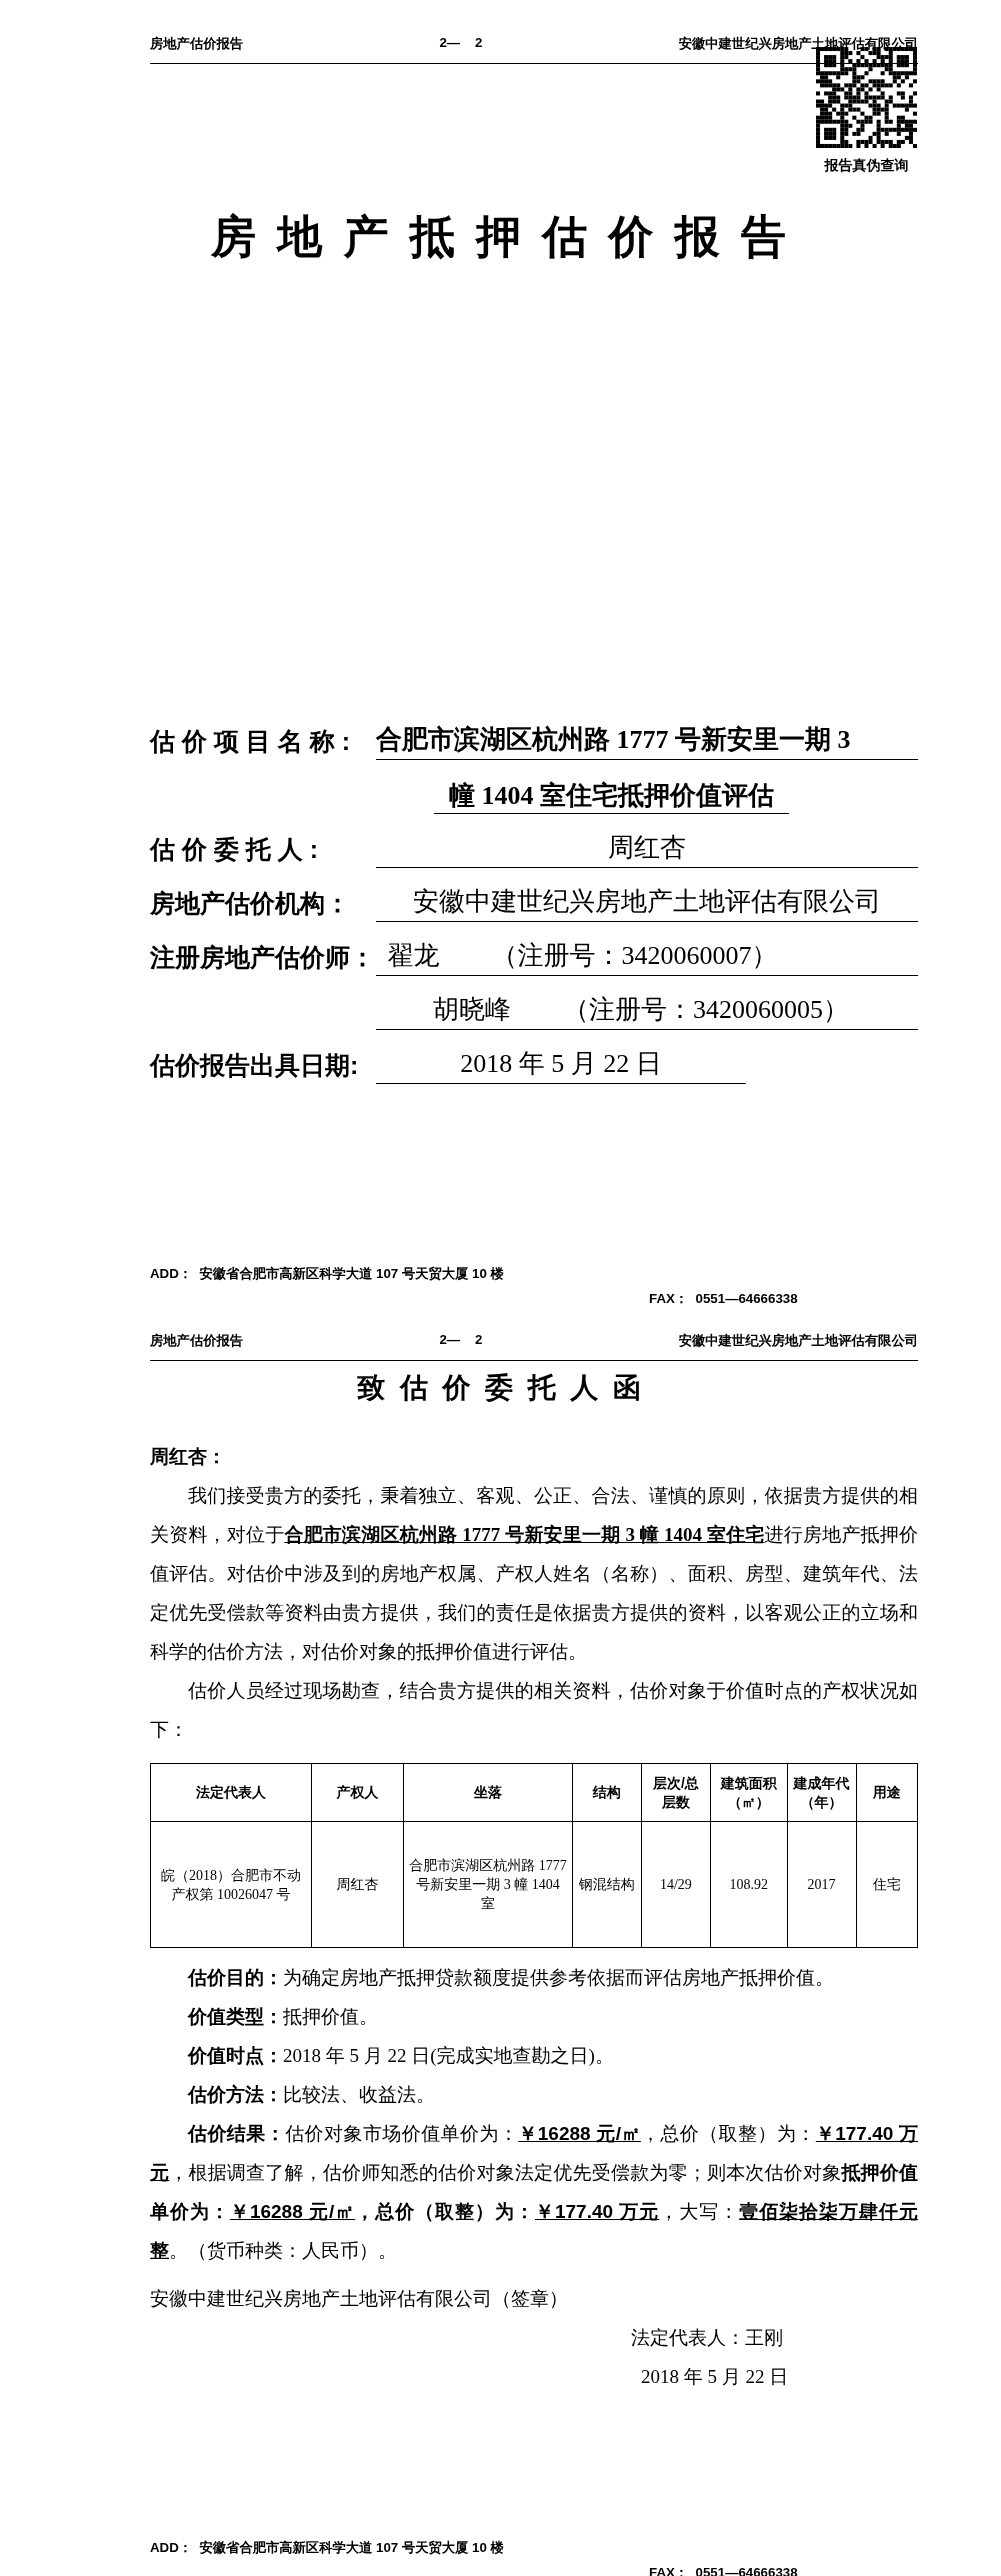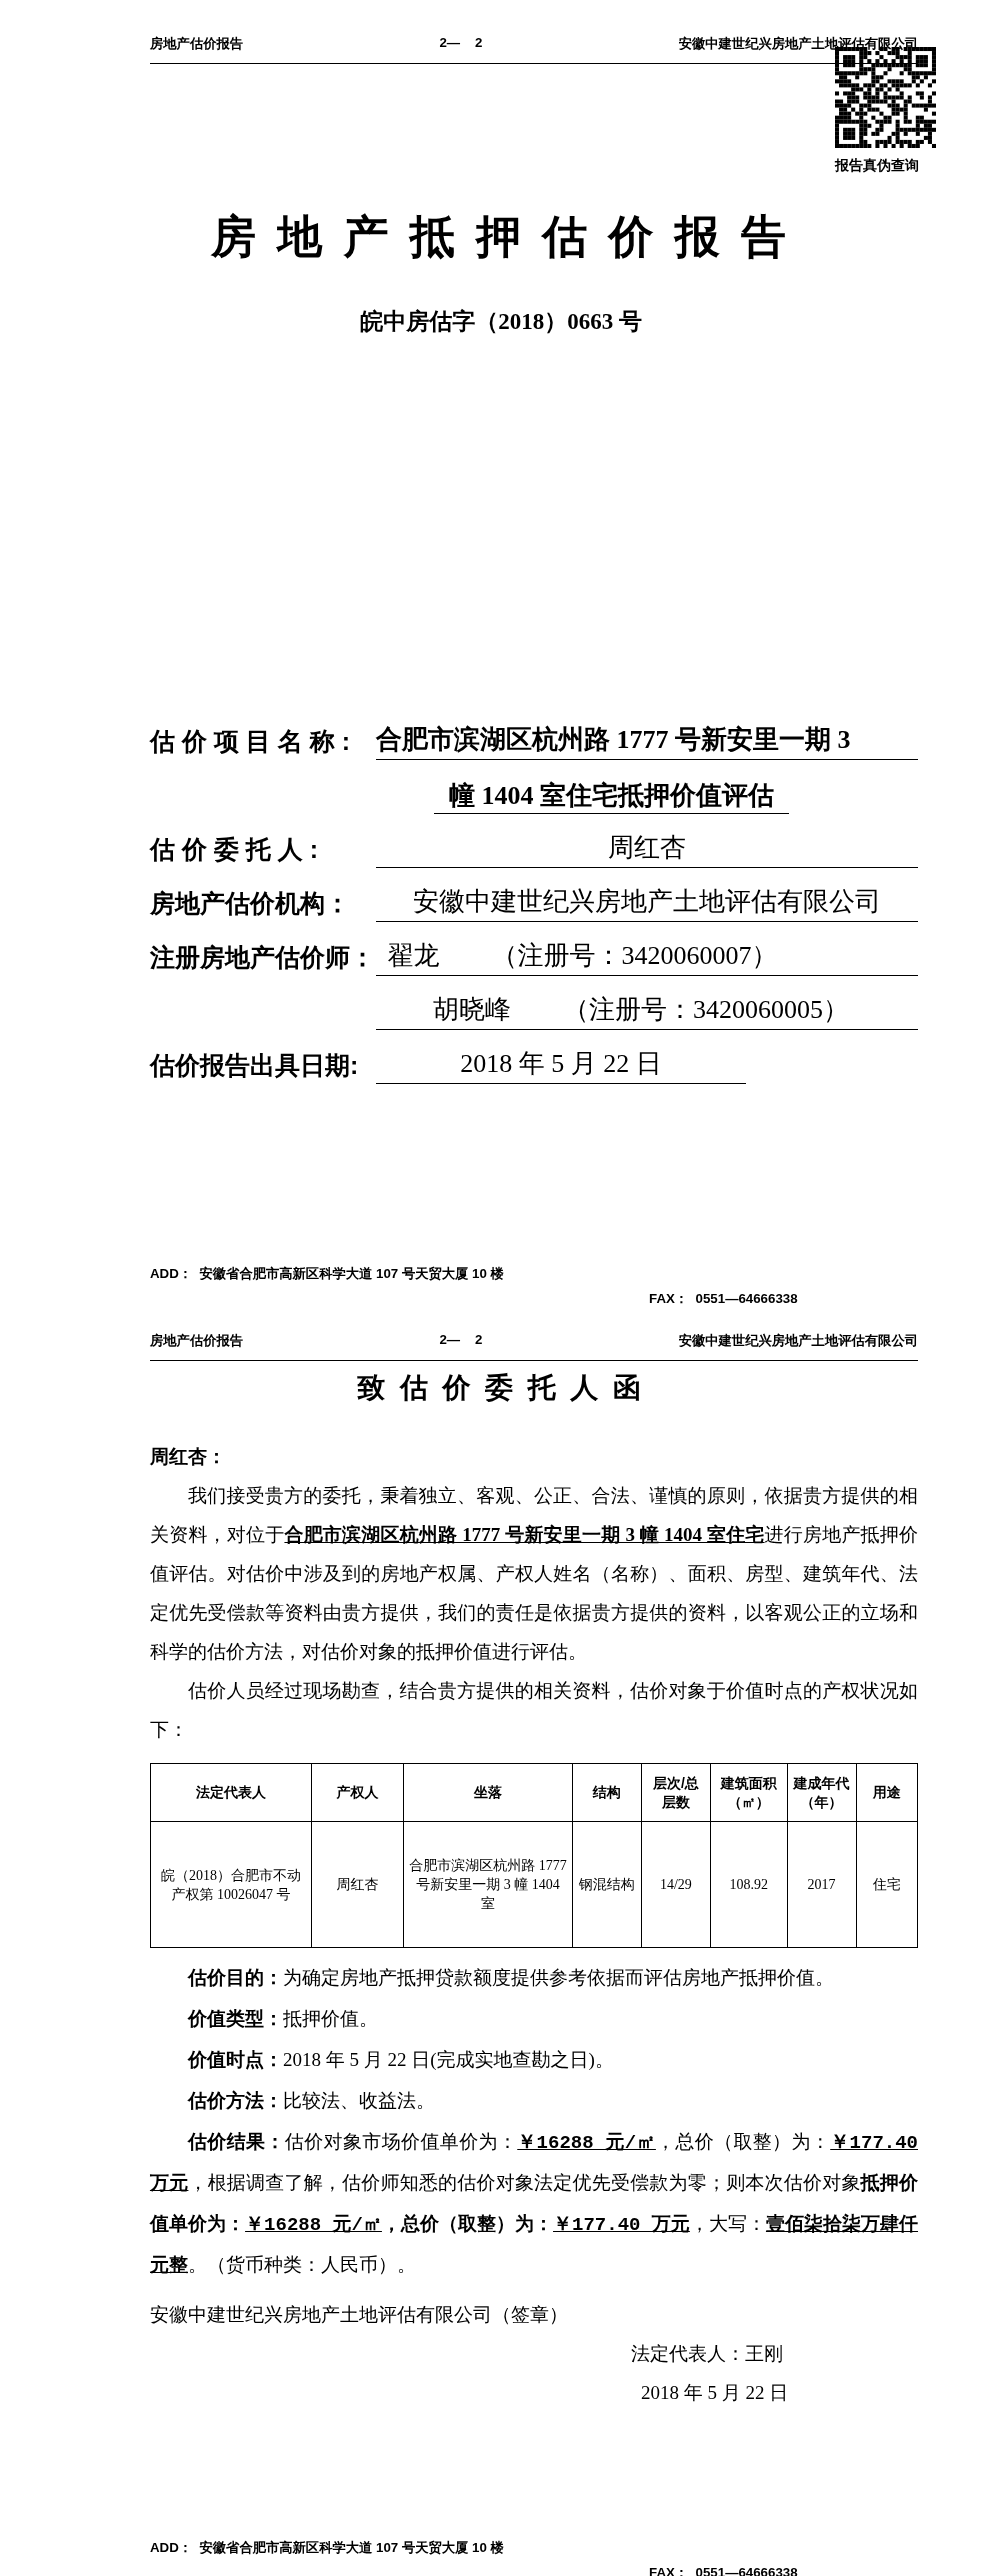--- a/index.html
+++ b/index.html
@@ -16,21 +16,21 @@
   .pg-header {
     position:absolute; left:150px; width:768px; top:35px;
     display:flex; justify-content:space-between; 
     font-family:"Liberation Sans","DejaVu Sans",sans-serif; font-weight:bold; font-size:13.3px;
     border-bottom:1.3px solid #000; padding-bottom:10px;
   }
   #page2 .pg-header { top:19px; }
   .pg-header .ctr { white-space:pre; }
 
   
-  .qr-wrap { position:absolute; left:835px; top:47px; width:101px; }
+  .qr-wrap { position:absolute; left:816px; top:47px; width:101px; text-align:center; }
   .qr-wrap svg { display:block; }
   .qr-caption { margin-top:8.8px; font-family:"Liberation Sans","DejaVu Sans",sans-serif; font-weight:bold; font-size:14px; white-space:nowrap; }
 
   
   .cover-title { position:absolute; top:207px; left:0; width:100%; text-align:center;
     font-size:45px; font-weight:bold; letter-spacing:5px; }
   .report-no { position:absolute; top:306px; left:0; width:100%; text-align:center;
     font-size:23px; font-weight:bold; }
 
   .fields { position:absolute; left:150px; top:706px; width:768px; }
@@ -56,21 +56,21 @@
   .pg-footer .fax { position:absolute; left:499px; top:0; }
 
   
   .letter-title { position:absolute; top:56px; left:0; width:100%; text-align:center;
     font-size:28px; font-weight:bold; letter-spacing:3.8px; }
   .content { position:absolute; left:150px; top:124px; width:768px;
     font-size:19px; line-height:39px; text-align:justify; }
   .salutation { font-family:"Liberation Sans","DejaVu Sans",sans-serif; font-weight:bold; }
   p.ind { text-indent:2em; }
   .em-addr { font-weight:bold; text-decoration:underline; }
-  .lbl, .b { font-weight:bold; font-family:Liberation Mono, monospace; }
+  .lbl, .b { font-weight:bold; font-family:Liberation Sans, sans-serif; }
   .u { text-decoration:underline; }
 
   table.prop { width:100%; border-collapse:collapse; table-layout:fixed;
     margin:14px 0 10px; font-size:14px; line-height:19px; text-align:center;
     text-indent:0; }
   .prop th, .prop td { border:1.3px solid #000; padding:3.8px 5px; vertical-align:middle;
     overflow:hidden; word-break:break-all; }
   .prop th { font-family:"Liberation Sans","DejaVu Sans",sans-serif; font-weight:bold; height:58px; }
   .prop td { height:126px; font-family:"Liberation Serif","DejaVu Serif",serif; }
 
@@ -434,21 +434,20 @@
         <rect x="96" y="144" width="6" height="6"></rect>
         <rect x="108" y="144" width="6" height="6"></rect>
         <rect x="114" y="144" width="6" height="6"></rect>
         <rect x="120" y="144" width="6" height="6"></rect>
         <rect x="144" y="144" width="6" height="6"></rect>
       </svg>
     <div class="qr-caption">报告真伪查询</div>
   </div>
 
   <h1 class="cover-title">房 地 产 抵 押 估 价 报 告</h1>
-  <div class="report-no">皖中房估字（2018）0663 号</div>
 
   <div class="fields">
     <div class="frow">
       <span class="flabel">估 价 项 目 名 称 :</span>
       <span class="fvalue grow bold">合肥市滨湖区杭州路 1777 号新安里一期 3</span>
     </div>
     <div class="frow">
       <span class="flabel"></span>
       <span class="fvalue bold val-cont2">幢 1404 室住宅抵押价值评估</span>
     </div>

